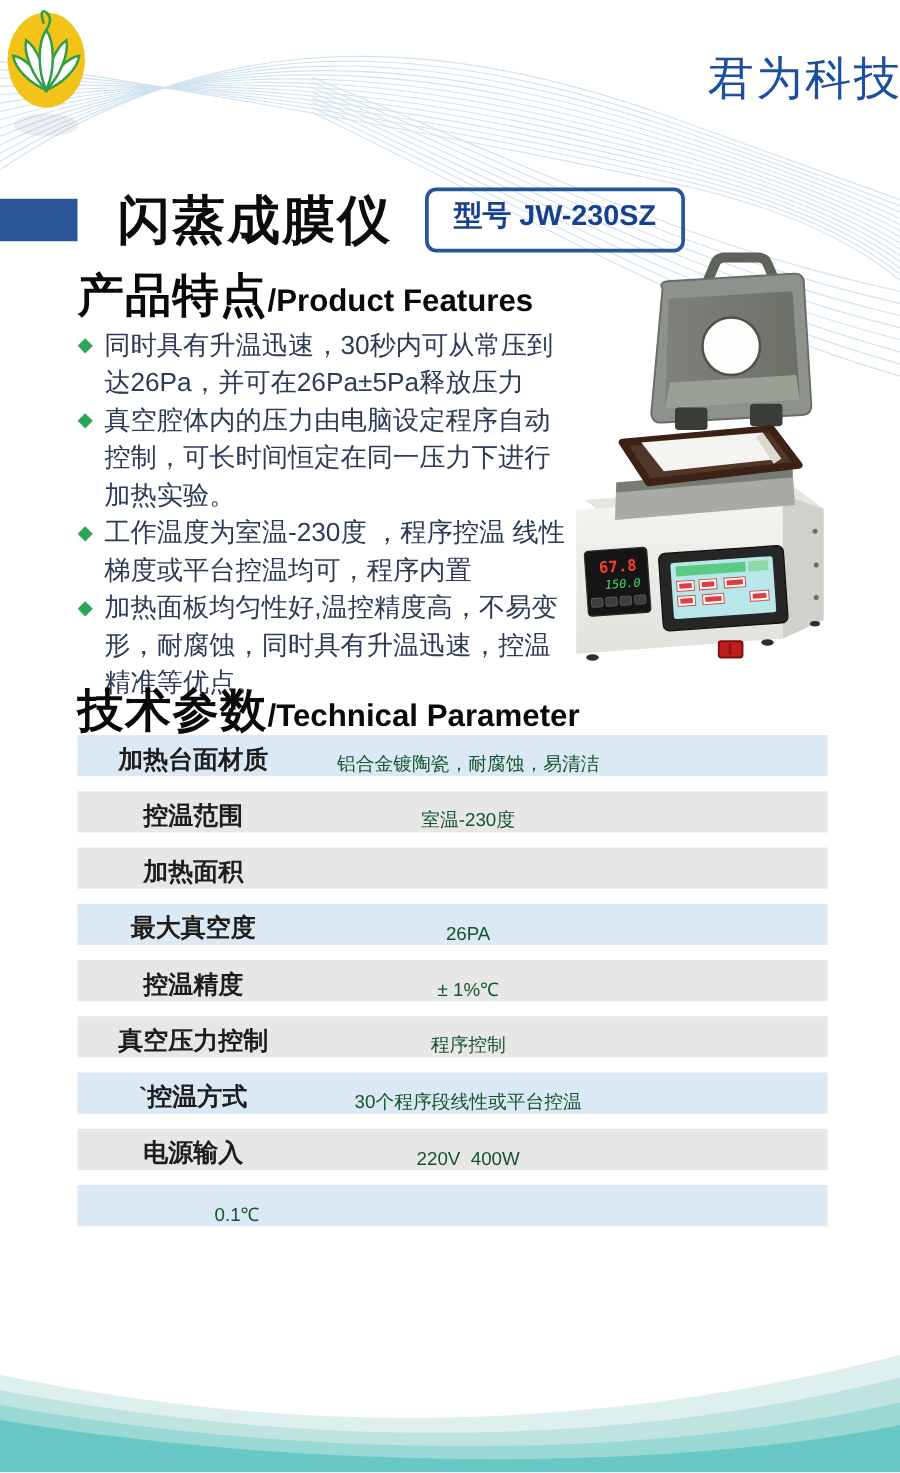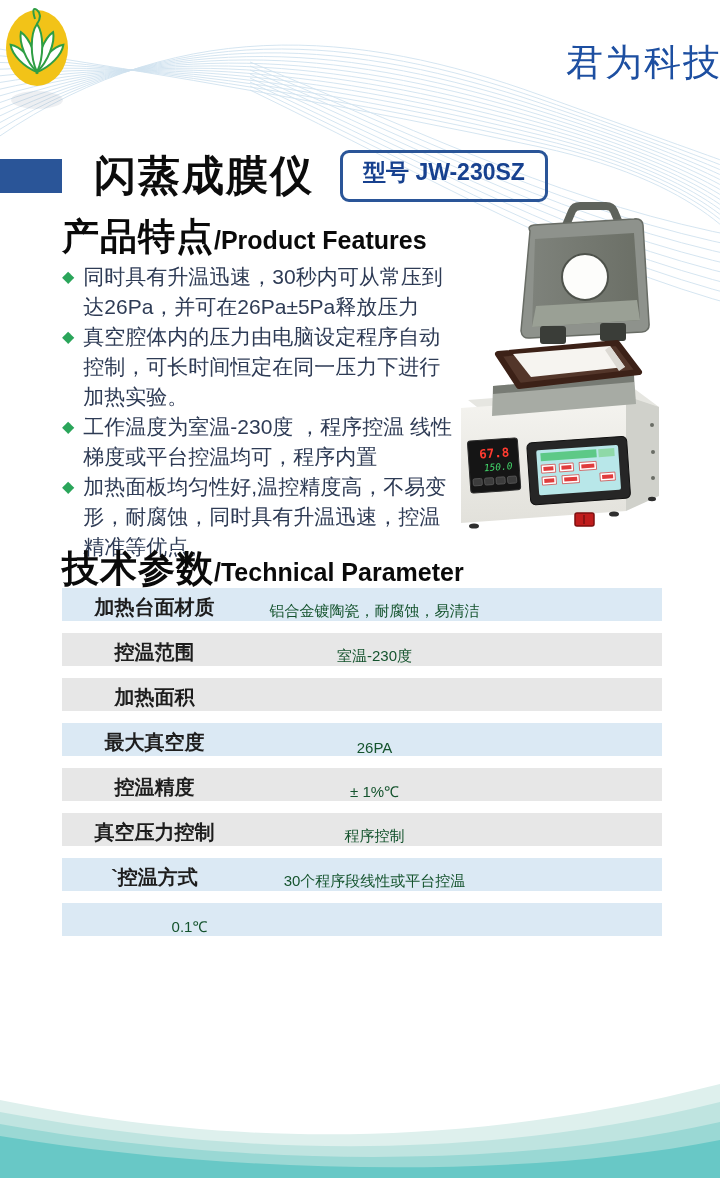--- a/index.html
+++ b/index.html
@@ -237,20 +237,24 @@
         <div class="spec-value">± 1%℃</div>
       </div>
       <div class="spec-row row-gray">
         <div class="spec-label">真空压力控制</div>
         <div class="spec-value">程序控制</div>
       </div>
       <div class="spec-row row-blue">
         <div class="spec-label">`控温方式</div>
         <div class="spec-value">30个程序段线性或平台控温</div>
       </div>
+      <div class="spec-row row-gray">
+        <div class="spec-label">电源输入</div>
+        <div class="spec-value">220V  400W</div>
+      </div>
       <div class="spec-row row-blue">
         <div class="spec-value">0.1℃</div>
       </div>
     </div>
 
   <svg class="footer-waves" width="720" height="100" viewBox="0 0 720 100">
     <path d="M0,22 C150,52 400,88 720,6 L720,100 L0,100 Z" fill="#def0ed"></path>
     <path d="M0,34 C180,68 440,94 720,24 L720,100 L0,100 Z" fill="#bfe4e0"></path>
     <path d="M0,46 C200,82 480,98 720,44 L720,100 L0,100 Z" fill="#9ad8d4"></path>
     <path d="M0,58 C230,96 520,102 720,62 L720,100 L0,100 Z" fill="var(--footer-teal)"></path>

